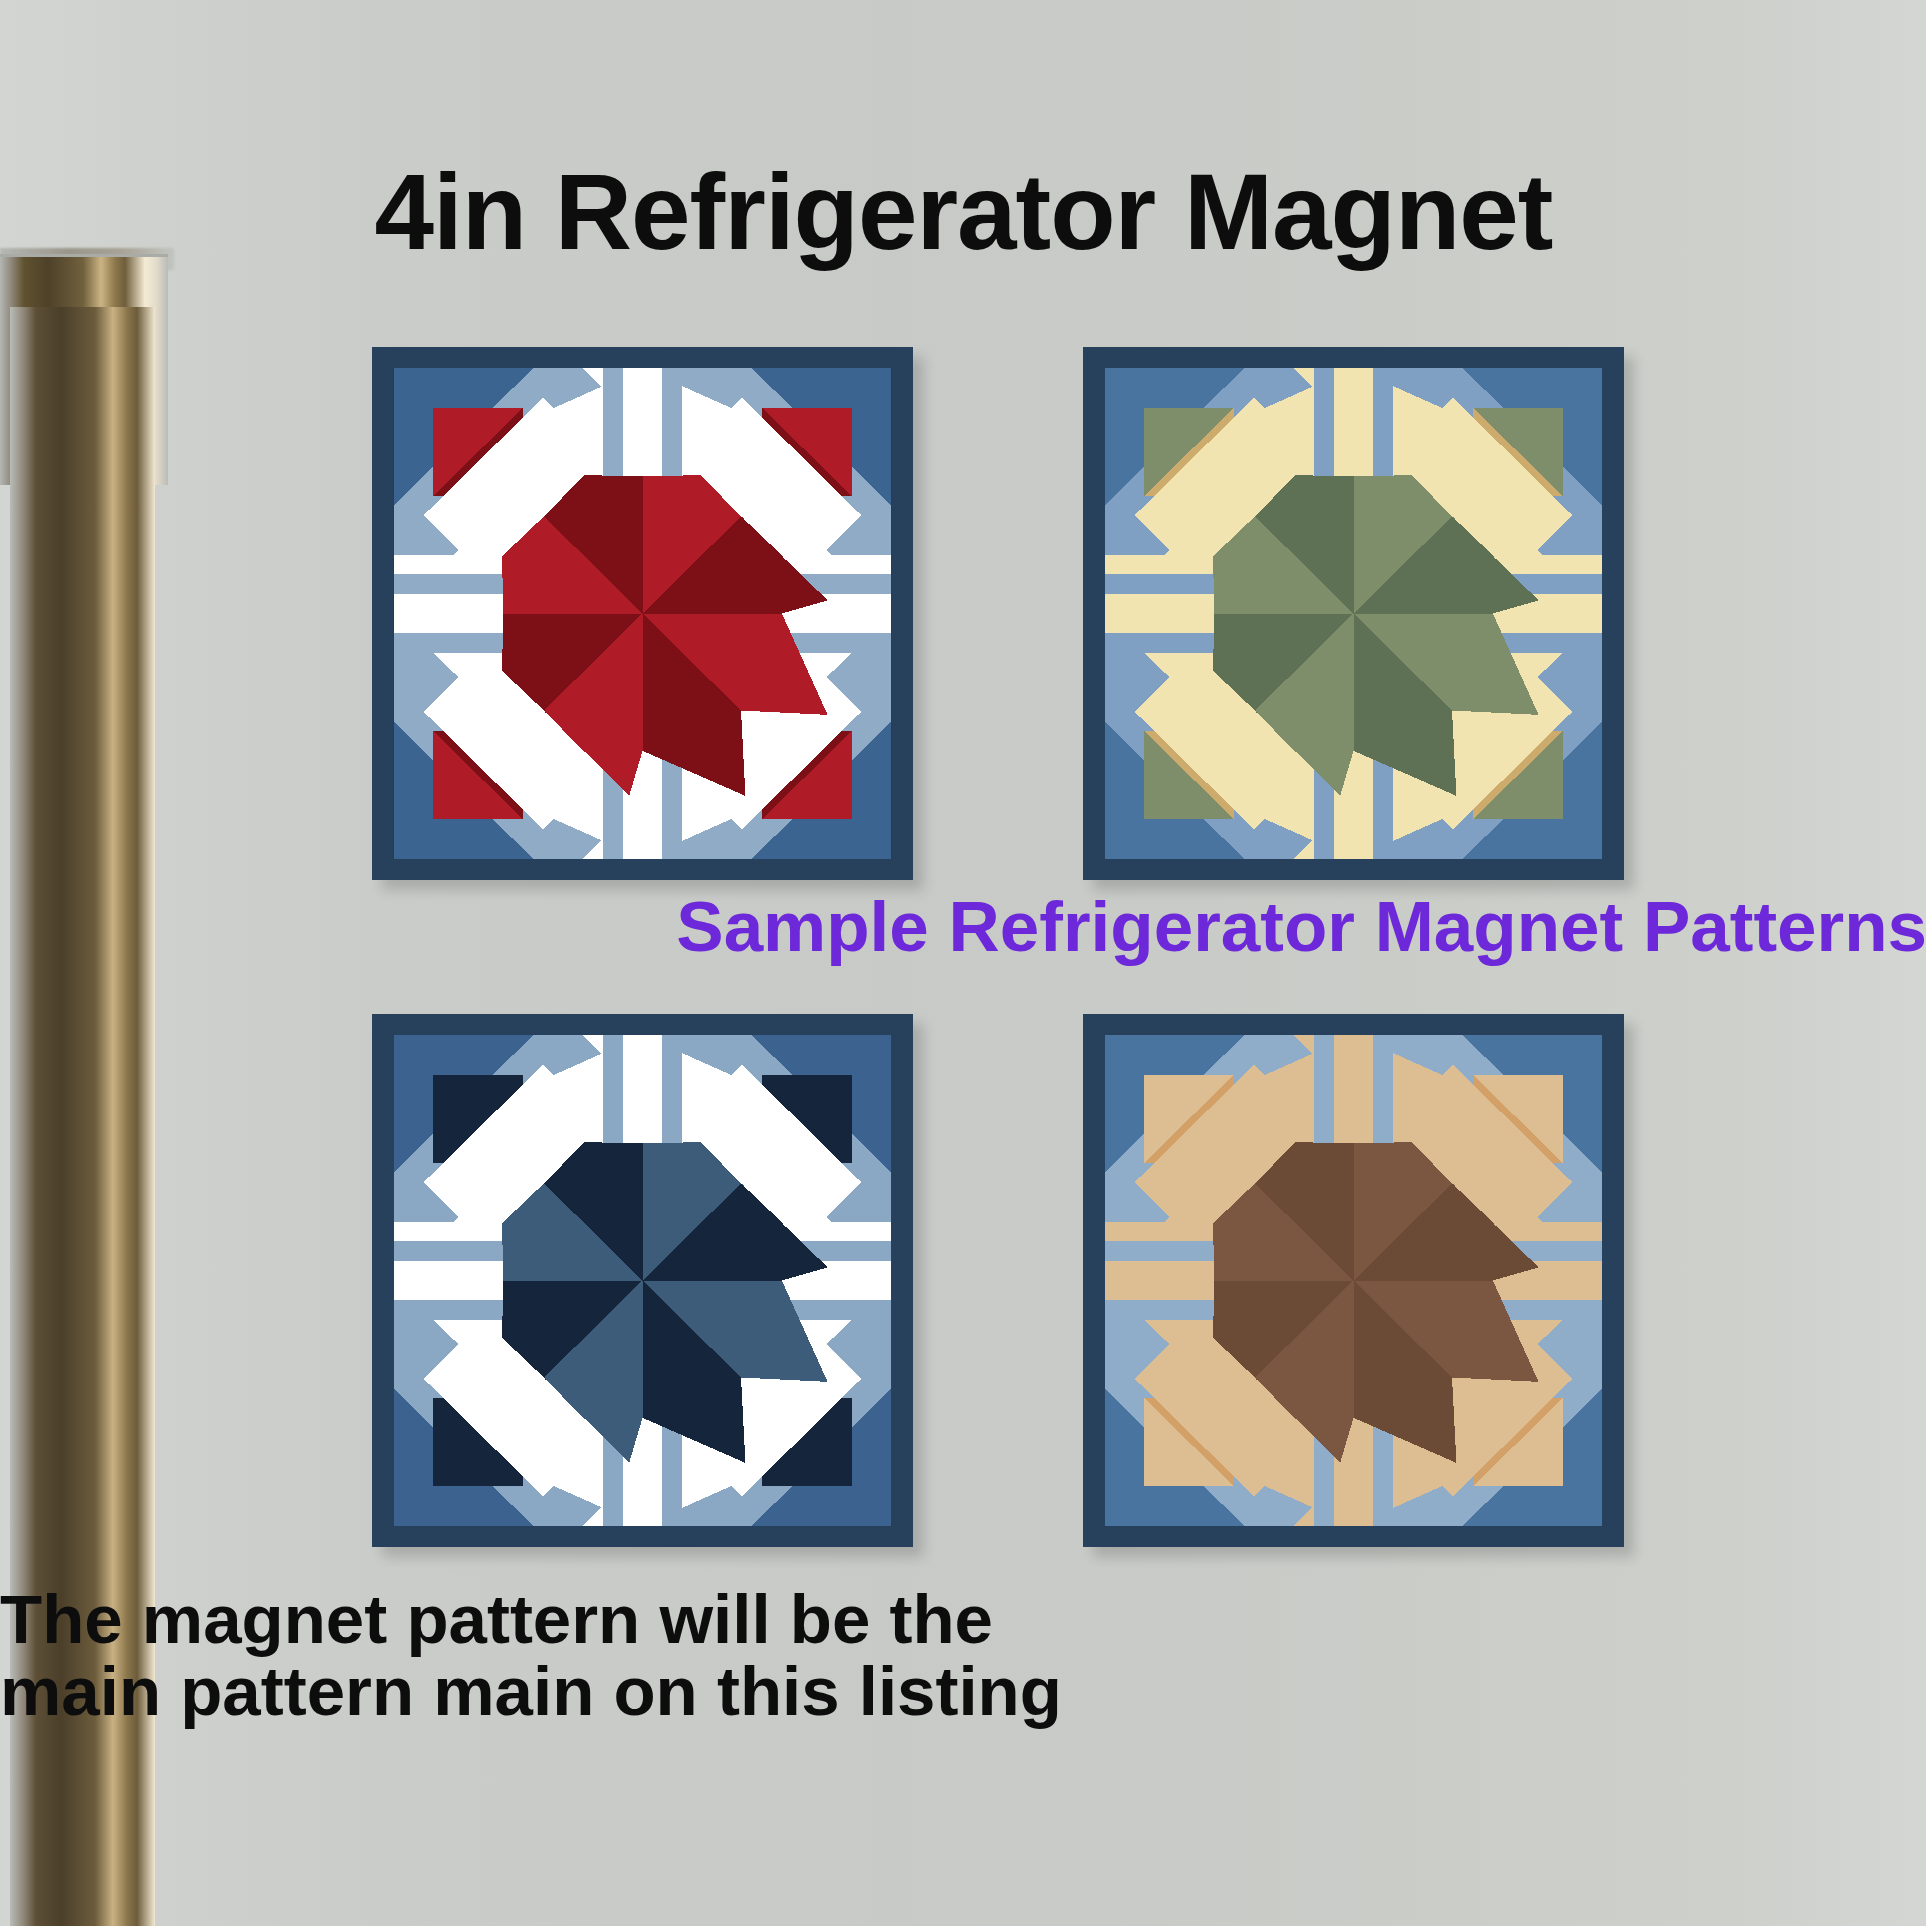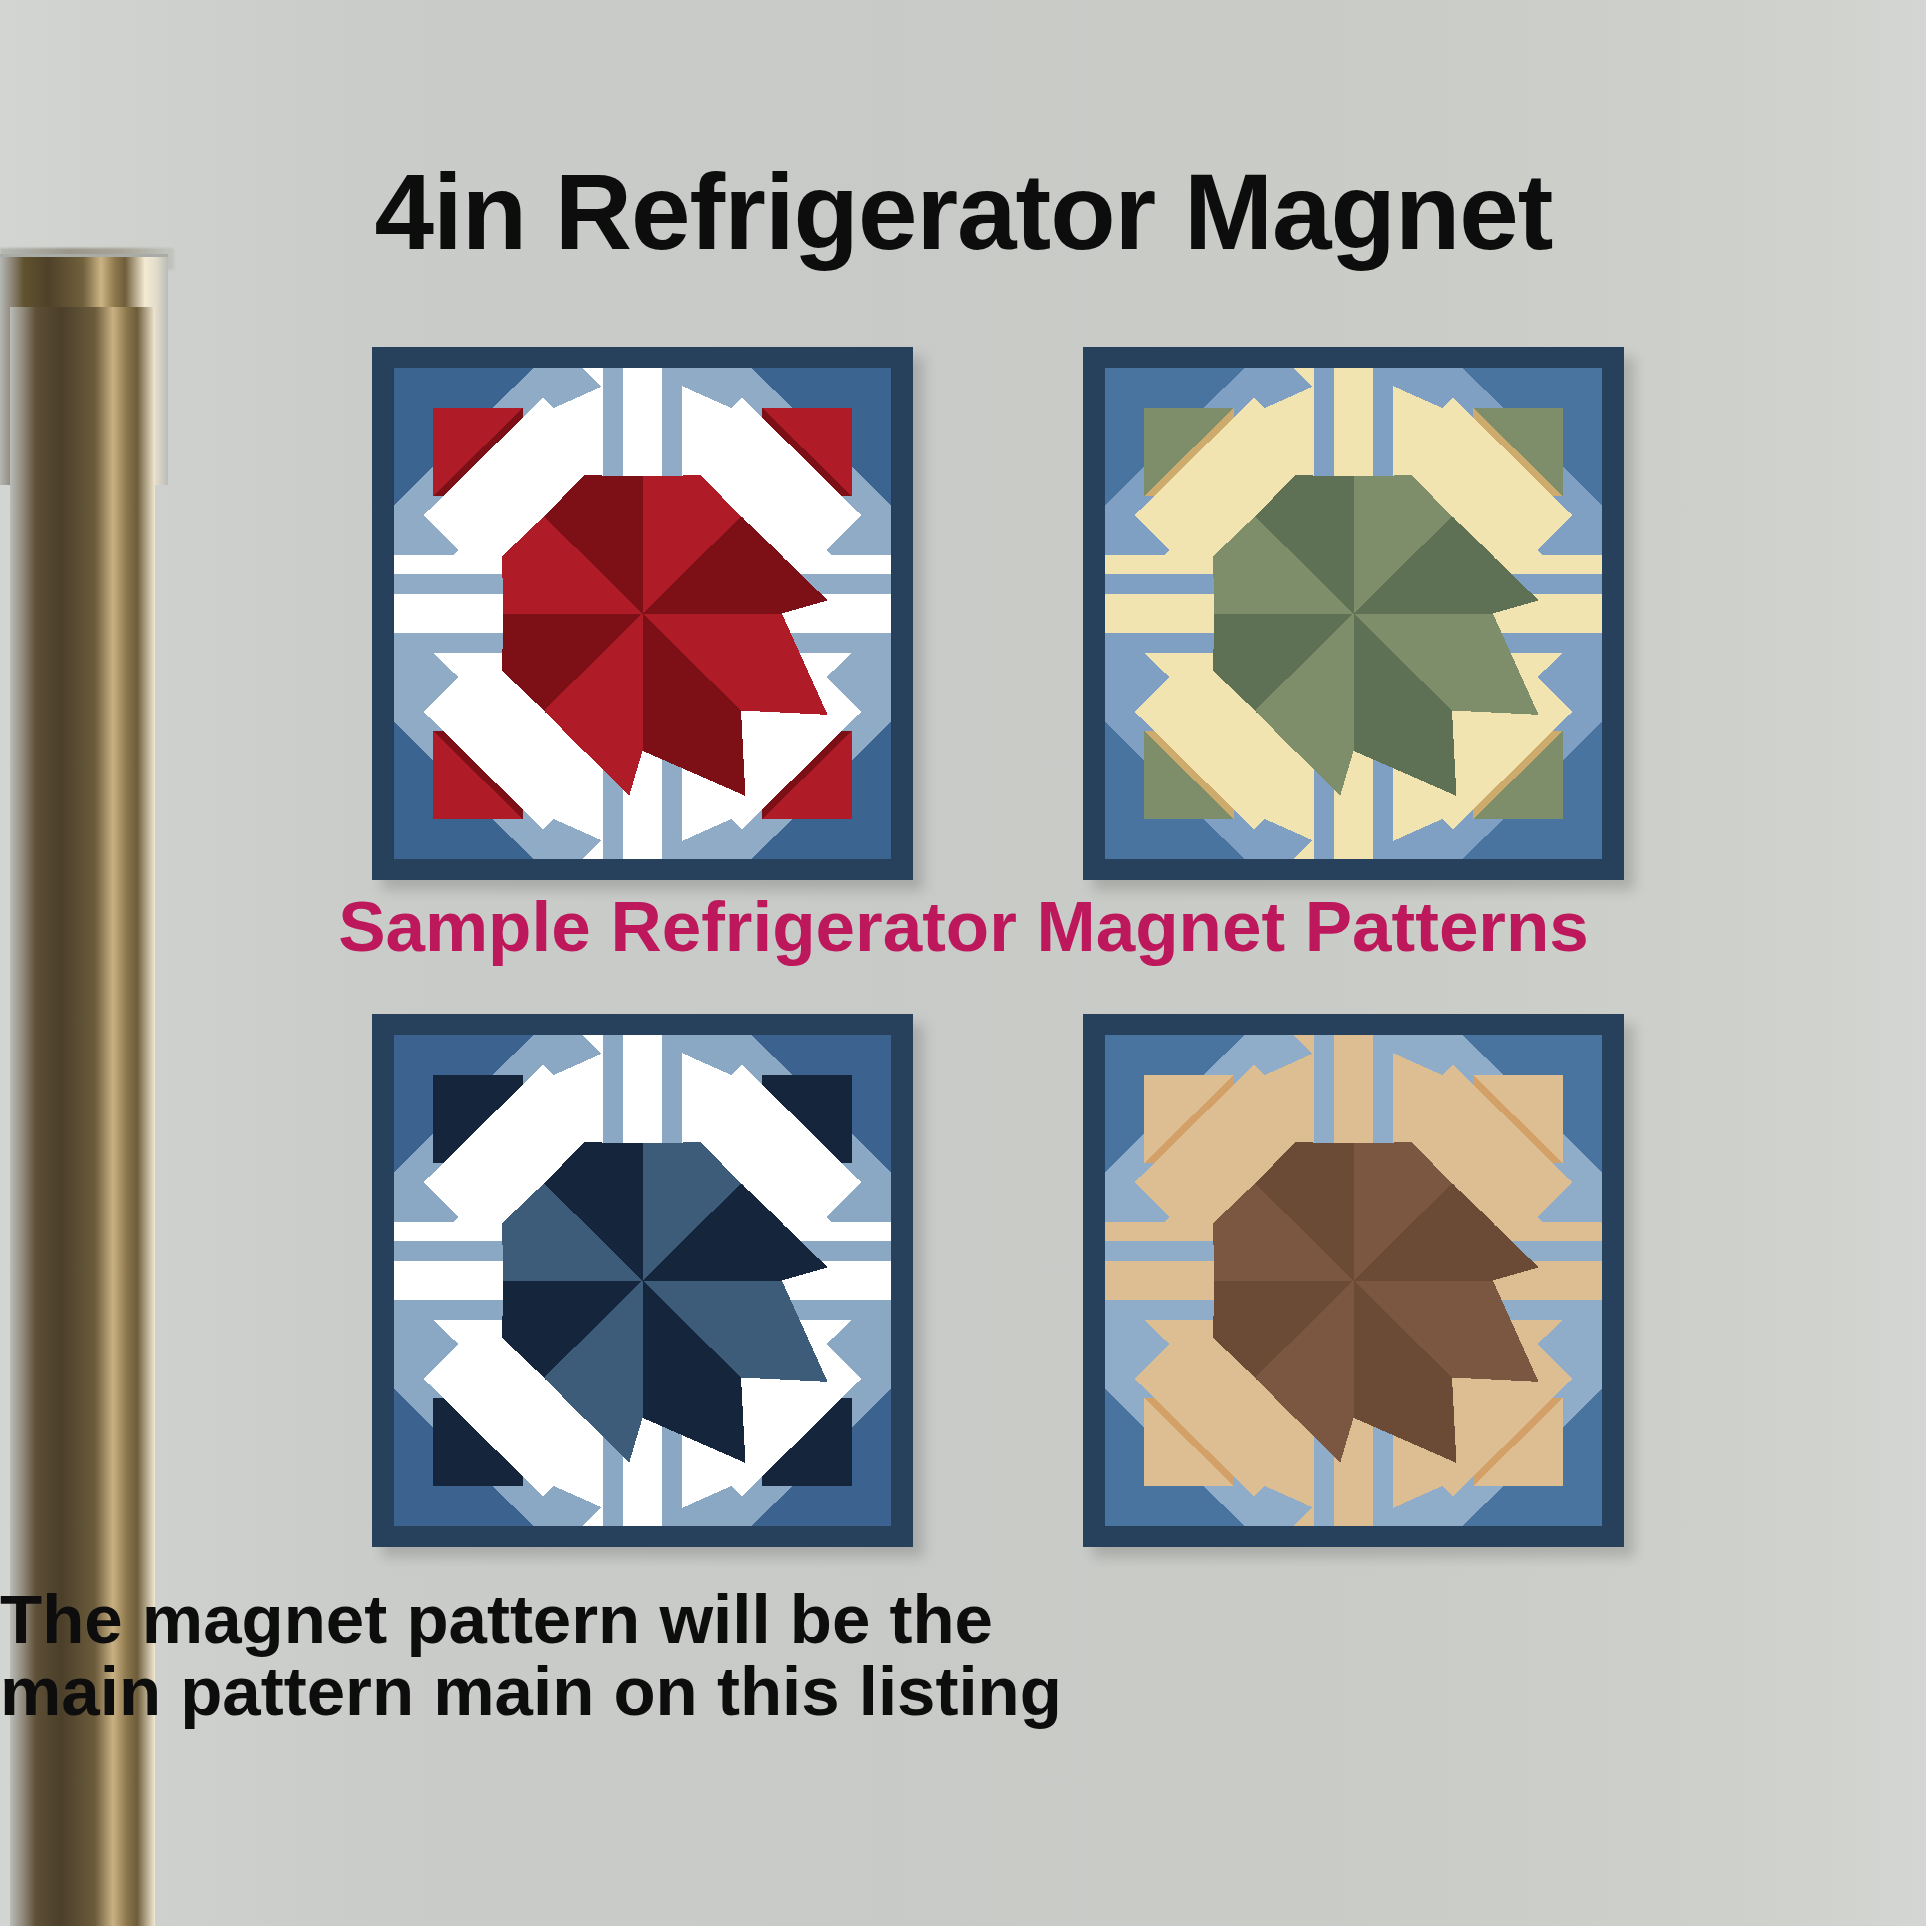--- a/index.html
+++ b/index.html
@@ -76,24 +76,24 @@
     font-weight:700;
     letter-spacing:-1px;
     color:#0d0d0d;
     line-height:1;
     white-space:nowrap;
     margin-top:44px;
   }
 
   .caption-mid{
     position:absolute;left:0;right:0;top:891px;
-    text-align:center;
+    text-align:right;
     font-size:71px;
     font-weight:700;
-    color:#be185d;
+    color:#6d28d9;
     line-height:1;
     white-space:nowrap;
   }
 
   .footnote{
     position:absolute;left:0;right:0;top:1584px;
     text-align:left;
     font-size:69px;
     font-weight:700;
     color:#0d0d0d;

